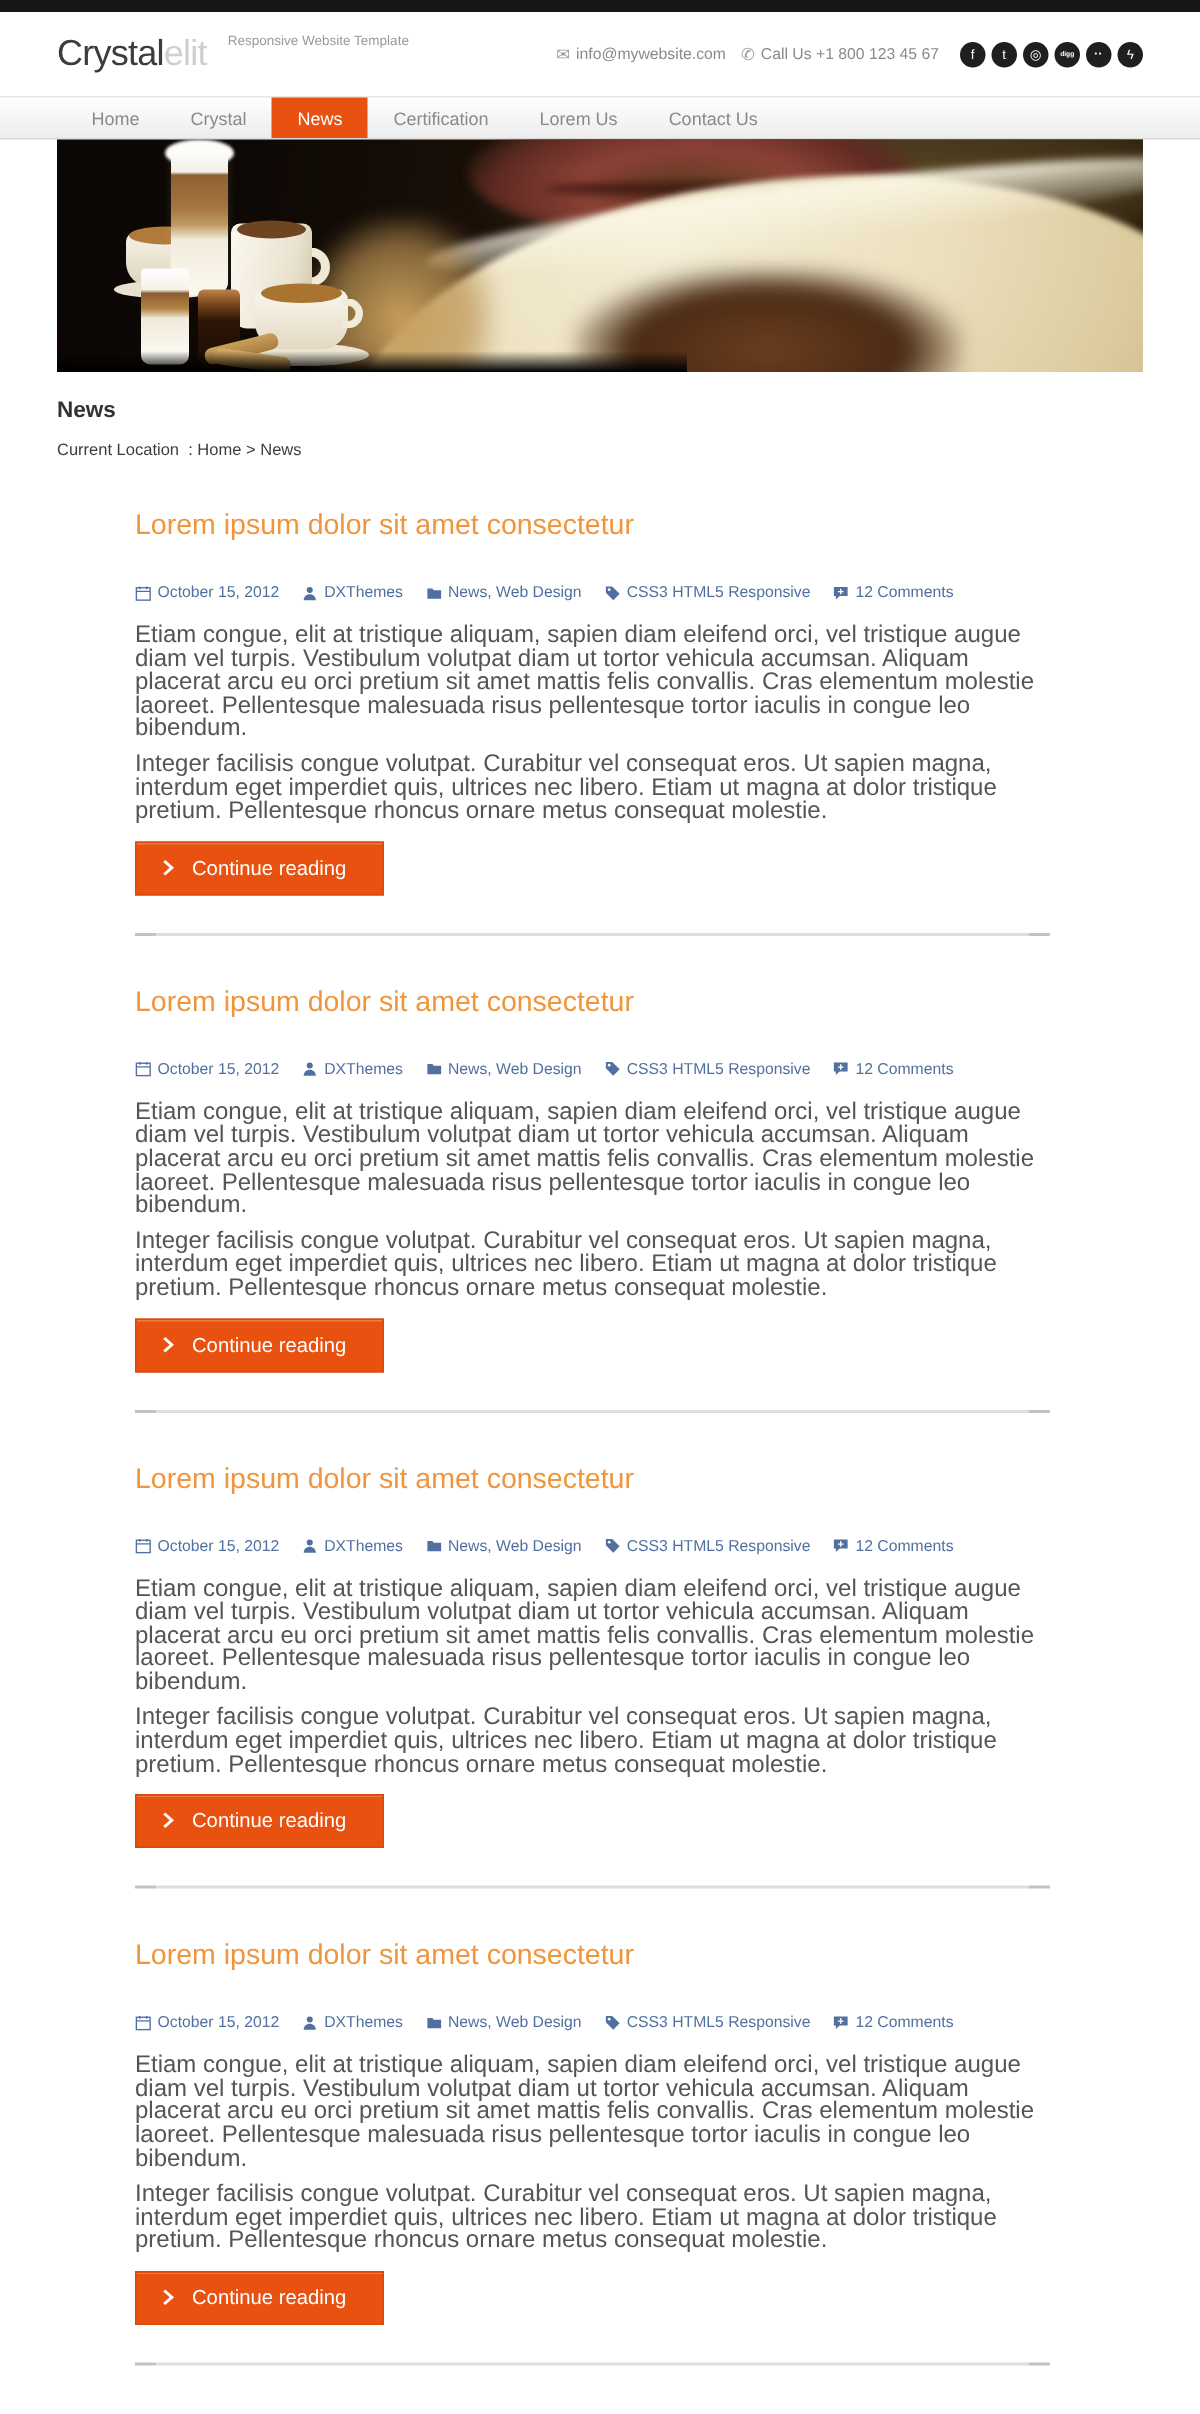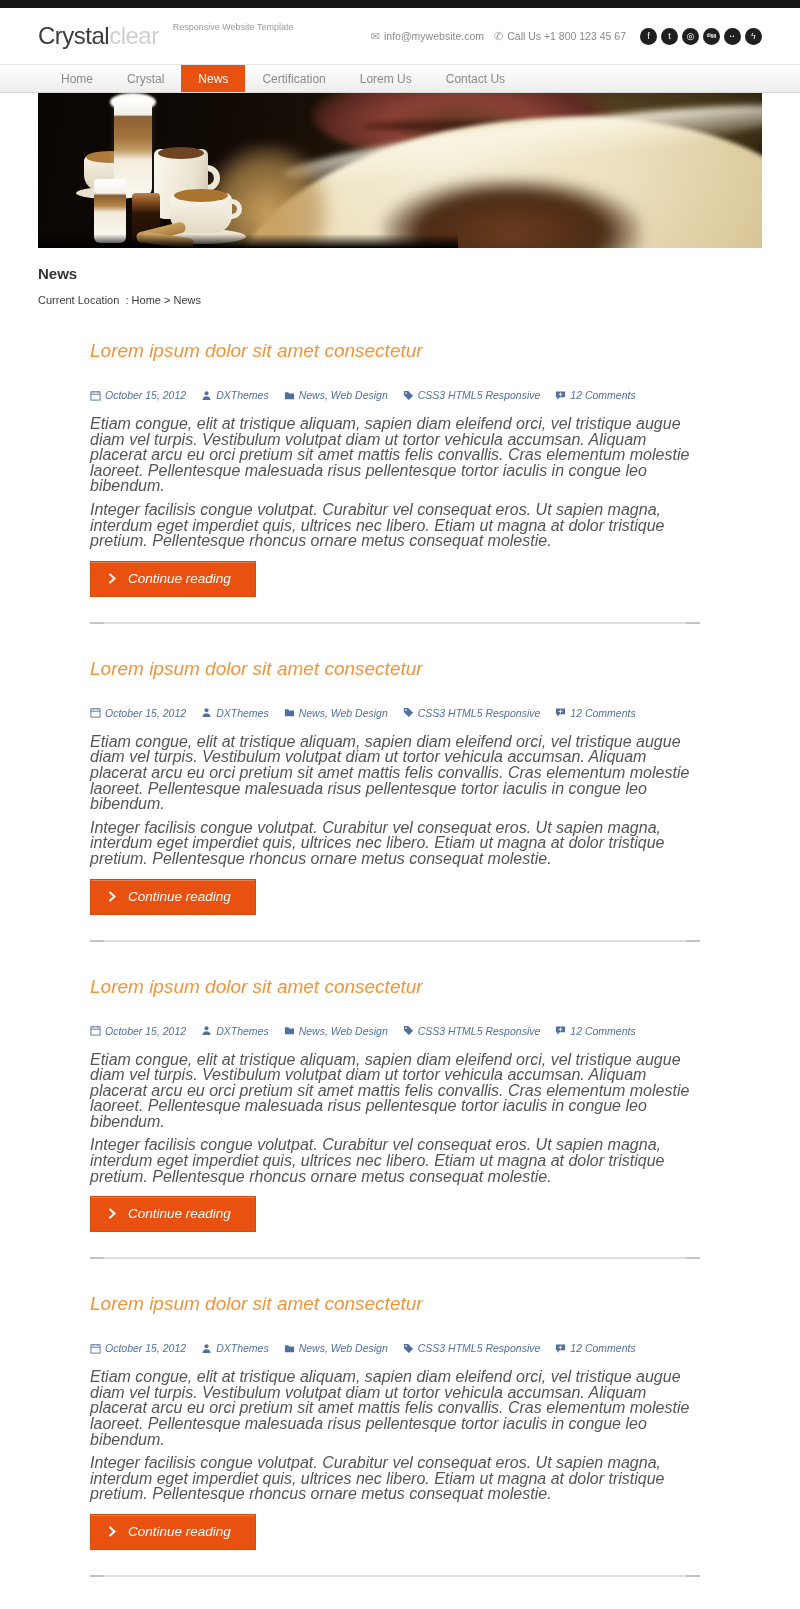--- a/index.html
+++ b/index.html
@@ -60,21 +60,21 @@
   .biscotti { left:98px; top:134px; width:50px; height:11px; background:linear-gradient(#caa05c,#a87c3e); border-radius:5px; transform:rotate(-14deg); }
   .biscotti2 { left:104px; top:142px; width:52px; height:11px; background:linear-gradient(#d4ab66,#b08244); border-radius:5px; transform:rotate(8deg); }
   .floor { left:0; bottom:0; width:420px; height:14px; background:linear-gradient(rgba(0,0,0,0), #000); }
 
   
   .page-title { margin:17px 38px 0; font-size:15px; font-weight:600; color:#333; }
   .breadcrumb { margin:12px 38px 0; font-size:11px; color:#3d3d3d; }
   .breadcrumb a { color:#3d3d3d; text-decoration:none; cursor:pointer; }
 
   
-  .articles { margin:0 100px 0 90px;font-style:italic; }
+  .articles { margin:0 100px 0 90px; }
   .post { padding-top:34px; }
   .post-title { font-size:19px; font-weight:400; color:#f0953c; cursor:pointer; }
   .meta { display:flex; align-items:center; gap:15px; margin-top:27px; font-size:10.5px; color:#51709f; white-space:nowrap; }
   .meta-item { display:flex; align-items:center; gap:4px; cursor:pointer; }
   .micon { width:11px; height:11px; flex:none; }
   .post p { margin-top:15px; font-size:16px; line-height:15.6px; color:#555; }
   .post p + p { margin-top:8px; }
   .btn { margin-top:12px; display:inline-flex; align-items:center; gap:12px; background:#e8510f; color:#fff; font-size:13.5px; padding:9px 24px 10px 17px; cursor:pointer; border:1px solid #d84a0c; box-shadow:inset 0 1px 0 rgba(255,255,255,.25); }
   .divider { margin-top:25px; height:2px; background:linear-gradient(to right, #c3c3c3 0 14px, #dedede 14px calc(100% - 14px), #c3c3c3 calc(100% - 14px)); }
 
@@ -86,21 +86,21 @@
   .pg.active { background:linear-gradient(#e2e2e2,#d3d3d3); color:#55688f; }
 </style>
 </head>
 <body>
 
 <div class="topbar"></div>
 
 <header class="header">
   <div class="logo">
     <span class="l1">Crystal</span>
-      <span class="l2">clear</span>
+      <span class="l2">elit</span>
     <span class="tagline">Responsive Website Template</span>
   </div>
   <div class="header-right">
     <span class="hr-item">
       <span class="hr-icon">✉</span>
       <span>info@mywebsite.com</span>
     </span>
     <span class="hr-item">
       <span class="hr-icon">✆</span>
       <span>Call Us +1 800 123 45 67</span>

